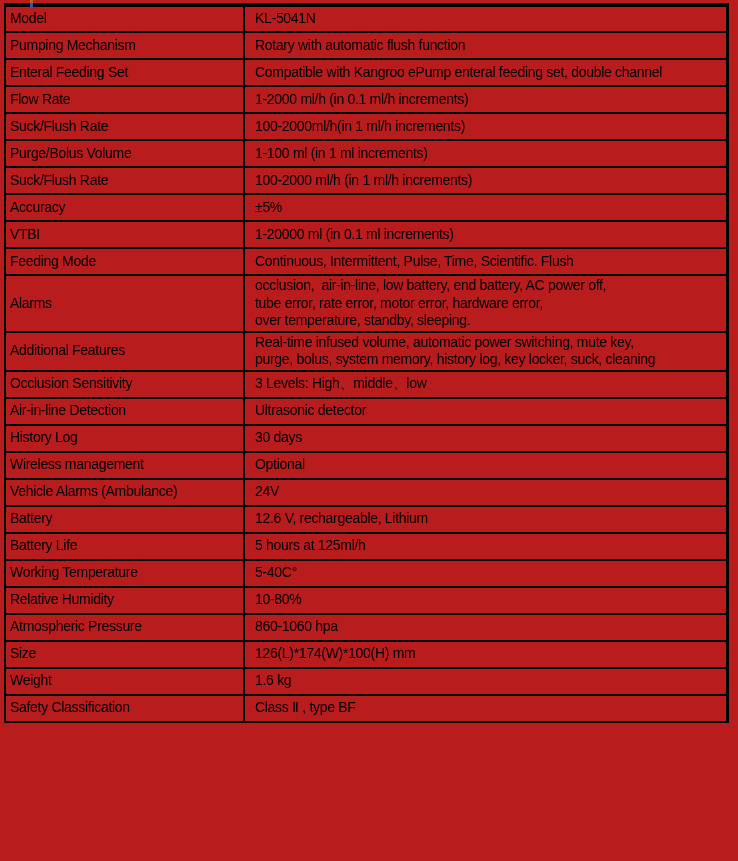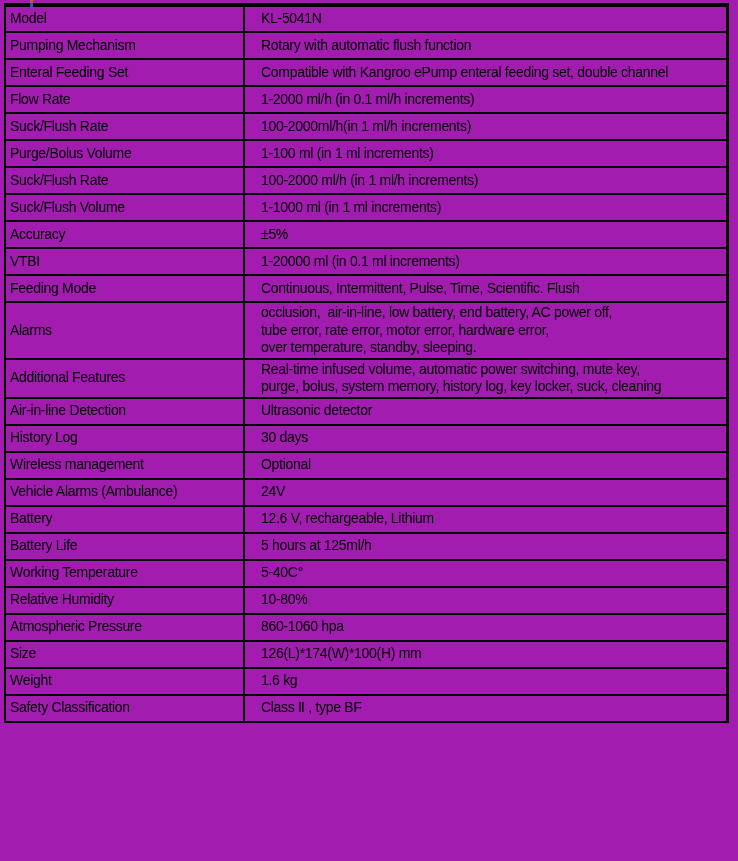--- a/index.html
+++ b/index.html
@@ -7,21 +7,21 @@
     padding: 0;
     background: #ffffff;
     color: #000000;
     font-family: "Liberation Sans", "DejaVu Sans", sans-serif;
   }
   .page {
     position: relative;
     width: 738px;
     height: 861px;
     overflow: hidden;
-    background: #a21caf;
+    background: #b91c1c;
   }
   
   .heading-fragment {
     position: absolute;
     left: 30px;
     top: 0;
     width: 3px;
     height: 8px;
     z-index: 2;
   }
@@ -47,21 +47,21 @@
     overflow: hidden;
   }
   table.spec-table tr {
     height: 27px;
   }
   td.label-cell {
     width: 229px;
     padding: 1px 4px 1px 4px;
   }
   td.value-cell {
-    padding: 1px 4px 1px 16px;
+    padding: 1px 4px 1px 10px;
     white-space: pre-wrap;
   }
 </style>
 </head>
 <body>
 
 <div class="page">
   <div class="heading-fragment" style="background: linear-gradient(rgb(180, 100, 30) 0px, rgb(180, 100, 30) 3px, rgb(47, 85, 200) 3px, rgb(47, 85, 200) 100%);"></div>
   <div class="spec-table-wrap">
     <table class="spec-table">
@@ -88,24 +88,20 @@
   </tr>
           <tr>
     <td class="label-cell">Purge/Bolus Volume</td>
     <td class="value-cell">1-100 ml (in 1 ml increments)</td>
   </tr>
           <tr>
     <td class="label-cell">Suck/Flush Rate</td>
     <td class="value-cell">100-2000 ml/h (in 1 ml/h increments)</td>
   </tr>
           <tr>
-    <td class="label-cell">Suck/Flush Volume</td>
-    <td class="value-cell">1-1000 ml (in 1 ml increments)</td>
-  </tr>
-          <tr>
     <td class="label-cell">Accuracy</td>
     <td class="value-cell">±5%</td>
   </tr>
           <tr>
     <td class="label-cell">VTBI</td>
     <td class="value-cell">1-20000 ml (in 0.1 ml increments)</td>
   </tr>
           <tr>
     <td class="label-cell">Feeding Mode</td>
     <td class="value-cell">Continuous, Intermittent, Pulse, Time, Scientific. Flush</td>
@@ -113,20 +109,24 @@
           <tr style="height: auto;">
     <td class="label-cell">Alarms</td>
     <td class="value-cell">occlusion,  air-in-line, low battery, end battery, AC power off,
 tube error, rate error, motor error, hardware error,
 over temperature, standby, sleeping.</td>
   </tr>
           <tr style="height: auto; border-radius: 16px;">
     <td class="label-cell">Additional Features</td>
     <td class="value-cell">Real-time infused volume, automatic power switching, mute key,
 purge, bolus, system memory, history log, key locker, suck, cleaning</td>
+  </tr>
+          <tr>
+    <td class="label-cell">Occlusion Sensitivity</td>
+    <td class="value-cell">3 Levels: High、middle、low</td>
   </tr>
           <tr>
     <td class="label-cell">Air-in-line Detection</td>
     <td class="value-cell">Ultrasonic detector</td>
   </tr>
           <tr>
     <td class="label-cell">History Log</td>
     <td class="value-cell">30 days</td>
   </tr>
           <tr>

